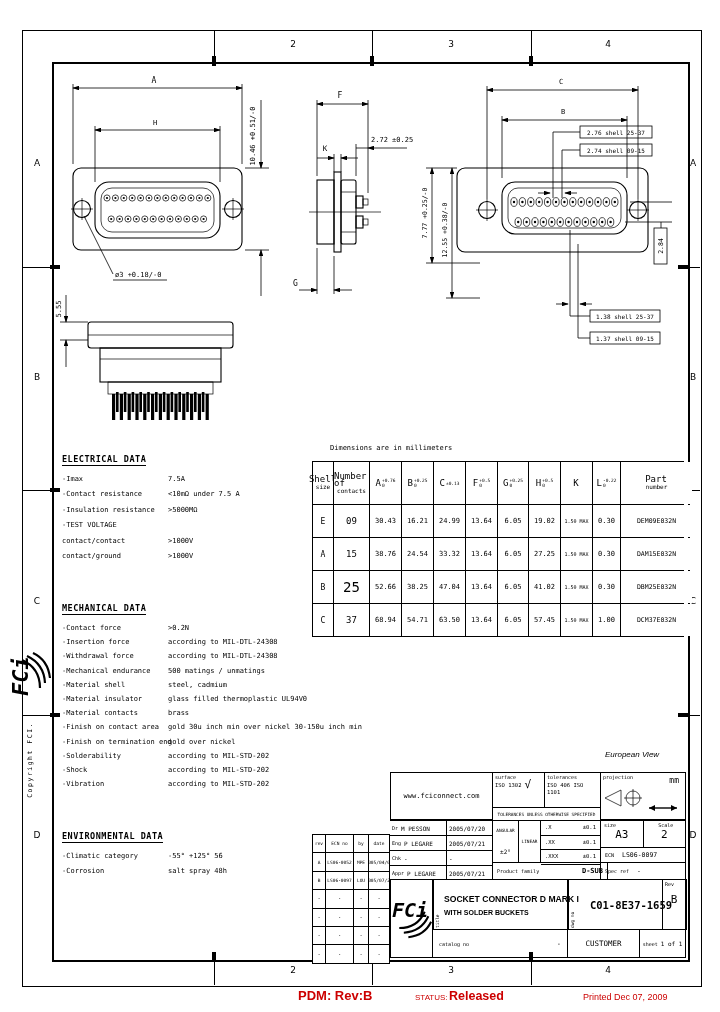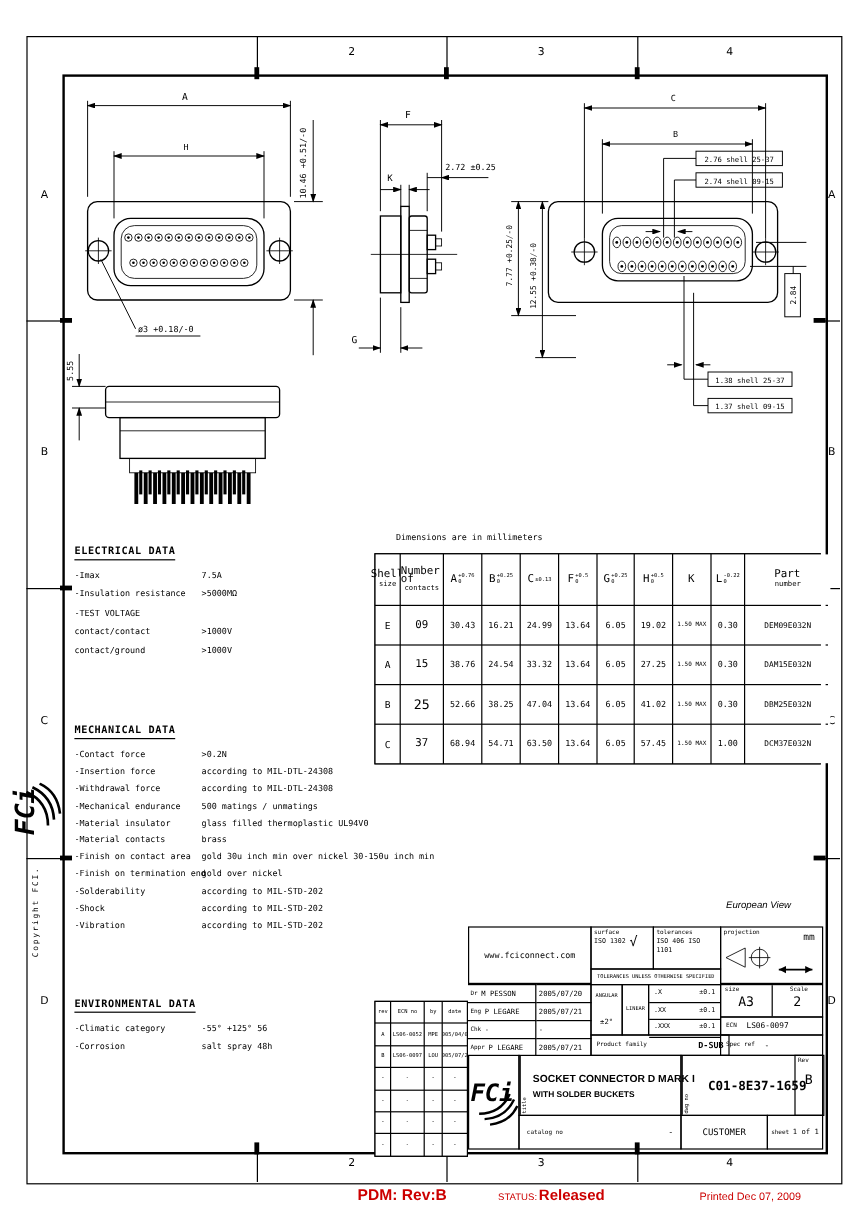--- a/index.html
+++ b/index.html
@@ -401,20 +401,24 @@
 
   <div class="abs" style="left:62px;top:447px;width:250px;">
     <div class="spec-title">ELECTRICAL DATA</div>
     <div style="margin-top:6px;">
 
         <div class="sp-row">
           <span class="sp-l">-Imax</span>
           <span class="sp-v">7.5A</span>
         </div>
 
+        <div class="sp-row">
+          <span class="sp-l">-Contact resistance</span>
+          <span class="sp-v">&lt;10mΩ under 7.5 A</span>
+        </div>
 
         <div class="sp-row">
           <span class="sp-l">-Insulation resistance</span>
           <span class="sp-v">&gt;5000MΩ</span>
         </div>
 
         <div class="sp-row">
           <span class="sp-l">-TEST VOLTAGE</span>
           <span class="sp-v"></span>
         </div>
@@ -449,20 +453,24 @@
         <div class="sp-row">
           <span class="sp-l">-Withdrawal force</span>
           <span class="sp-v">according to MIL-DTL-24308</span>
         </div>
 
         <div class="sp-row">
           <span class="sp-l">-Mechanical endurance</span>
           <span class="sp-v">500 matings / unmatings</span>
         </div>
 
+        <div class="sp-row">
+          <span class="sp-l">-Material shell</span>
+          <span class="sp-v">steel, cadmium</span>
+        </div>
 
         <div class="sp-row">
           <span class="sp-l">-Material insulator</span>
           <span class="sp-v">glass filled thermoplastic UL94V0</span>
         </div>
 
         <div class="sp-row">
           <span class="sp-l">-Material contacts</span>
           <span class="sp-v">brass</span>
         </div>
@@ -657,21 +665,21 @@
         <div class="dt-c">24.54</div>
         <div class="dt-c">33.32</div>
         <div class="dt-c">13.64</div>
         <div class="dt-c">6.05</div>
         <div class="dt-c">27.25</div>
         <div class="dt-c kk">1.50 MAX</div>
         <div class="dt-c">0.30</div>
         <div class="dt-c pn">DAM15E032N</div>
       
         <div class="dt-c" style="font-size:8px;">B</div>
-        <div class="dt-c" style="font-size:11px;text-align:center;">25</div>
+        <div class="dt-c" style="font-size:14px;text-align:center;">25</div>
         <div class="dt-c">52.66</div>
         <div class="dt-c">38.25</div>
         <div class="dt-c">47.04</div>
         <div class="dt-c">13.64</div>
         <div class="dt-c">6.05</div>
         <div class="dt-c">41.02</div>
         <div class="dt-c kk">1.50 MAX</div>
         <div class="dt-c">0.30</div>
         <div class="dt-c pn">DBM25E032N</div>
       

